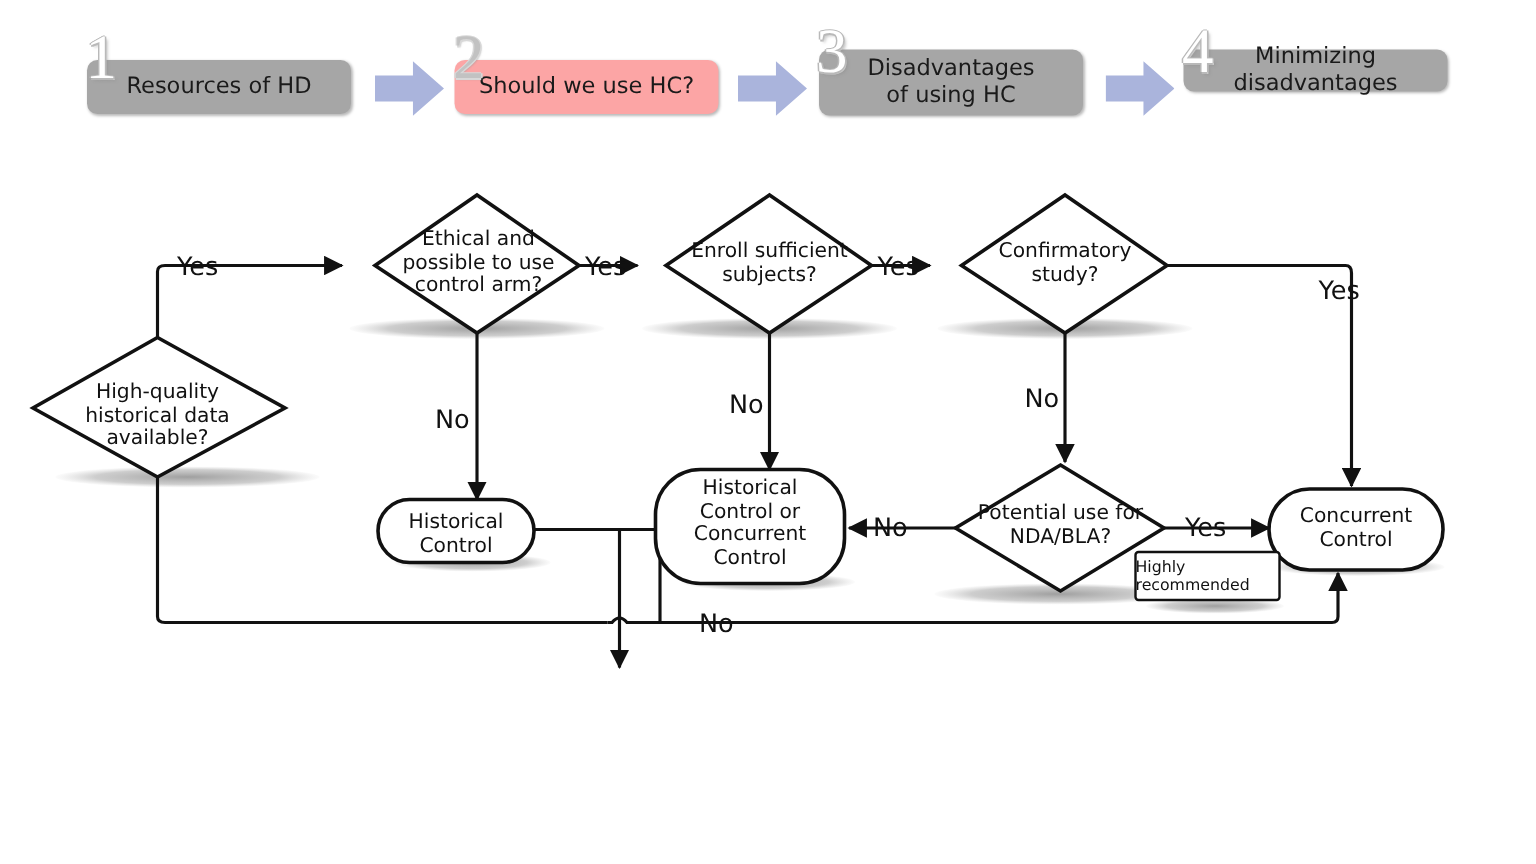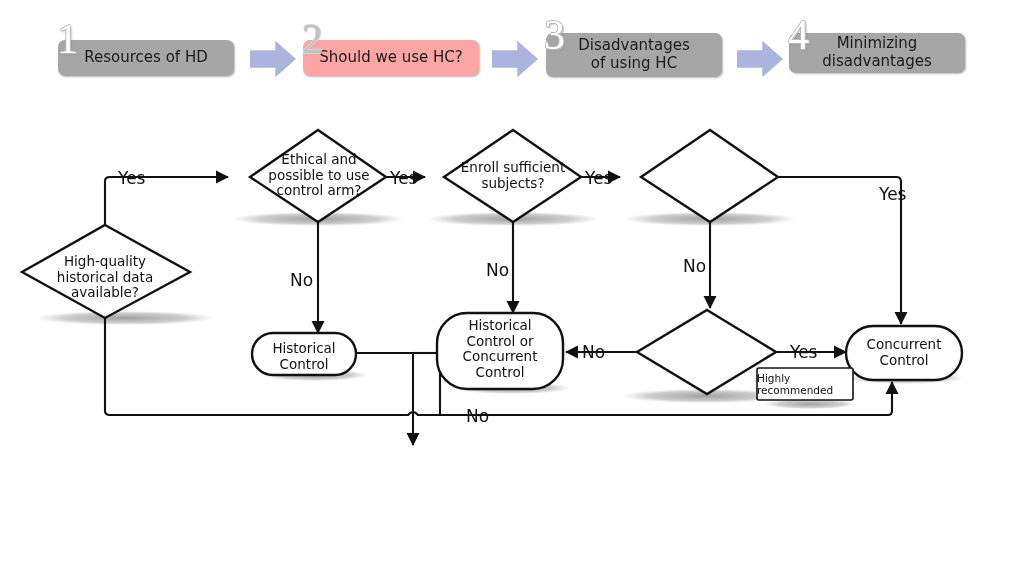--- a/index.html
+++ b/index.html
@@ -109,21 +109,21 @@
   <div class="hdr-arrow" style="left:492px; top:40px;"></div>
 
   <div class="hdr-box hdr-gray" style="left:546px; top:33px; width:176px; height:44px;">
     <span style="white-space:pre-line;">Disadvantages
 of using HC</span>
   </div>
   <div class="hdr-num" style="left:544px; top:14px;">3</div>
 
   <div class="hdr-arrow" style="left:737px; top:40px;"></div>
 
-  <div class="hdr-box hdr-gray" style="left:789px; top:33px; width:176px; height:40px;">
+  <div class="hdr-box hdr-gray" style="left:789px; top:33px; width:176px; height:28px;">
     <span style="white-space:pre-line;">Minimizing
 disadvantages</span>
   </div>
   <div class="hdr-num" style="left:788px; top:14px;">4</div>
 
   <svg id="flow" viewBox="0 0 1024 576">
     <defs>
       <marker id="arrowhead" viewBox="0 0 10 10" refX="9.2" refY="5" markerWidth="6.2" markerHeight="6.2" orient="auto-start-reverse">
         <path d="M 0 0 L 10 5 L 0 10 z" fill="#111111"></path>
       </marker>
@@ -195,20 +195,24 @@
   </svg>
 
   <div class="nlabel" style="left:35px;  top:254px; width:140px;text-align:center;">High-quality
 historical data
 available?</div>
   <div class="nlabel" style="left:442px; top:160px; width:142px;">Enroll sufficient
 subjects?</div>
   <div class="nlabel" style="left:248px; top:152px; width:142px;">Ethical and
 possible to use
 control arm?</div>
+  <div class="nlabel" style="left:639px; top:160px; width:142px;">Confirmatory
+study?</div>
+  <div class="nlabel" style="left:634px; top:335px; width:146px;">Potential use for
+NDA/BLA?</div>
 
   <div class="nlabel" style="left:252px; top:341px; width:104px;">Historical
 Control</div>
   <div class="nlabel" style="left:437px; top:318px; width:126px;">Historical
 Control or
 Concurrent
 Control</div>
   <div class="nlabel" style="left:846px; top:337px; width:116px;">Concurrent
 Control</div>
 

